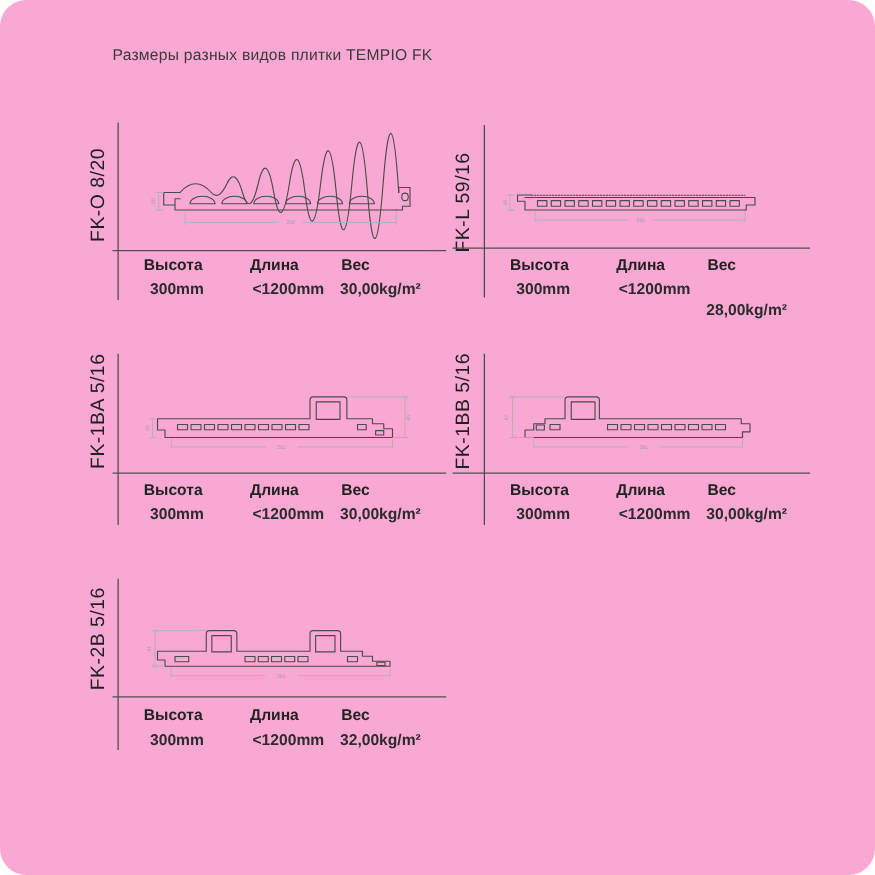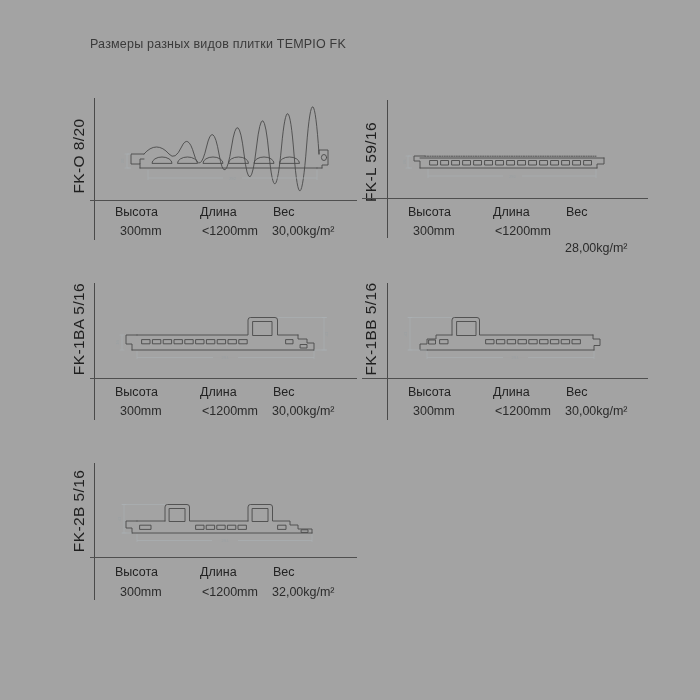--- a/index.html
+++ b/index.html
@@ -1,24 +1,24 @@
 <!DOCTYPE html>
 <html><head>
 <meta charset="utf-8">
 <style>
   html,body{margin:0;padding:0;background:#ffffff;}
-  #canvas{position:relative;width:700px;height:700px;background:#a3a3a3;overflow:hidden;
-          font-family:"Liberation Sans","DejaVu Sans",sans-serif;color:#2b2b2b;}
+  #canvas{position:relative;width:700px;height:700px;background:#f9a8d4;overflow:hidden;
+          font-family:"Liberation Sans","DejaVu Sans",sans-serif;color:#2b2b2b;border-radius:21px;}
   .title{position:absolute;font-size:12.5px;letter-spacing:.2px;color:#3a3a3a;white-space:nowrap;}
   .section{position:absolute;}
   .vline{position:absolute;width:1px;background:#4a4a4a;}
   .hline{position:absolute;height:1px;background:#4f4f4f;}
   .vlabel{position:absolute;transform:translate(-50%,-50%) rotate(-90deg);white-space:nowrap;
           font-size:15.5px;letter-spacing:.4px;color:#1f1f1f;}
-  .thead span,.tvals span{position:absolute;white-space:nowrap;font-size:12.5px;}
+  .thead span,.tvals span{position:absolute;white-space:nowrap;font-size:12.5px;font-weight:bold;}
   .thead span{color:#222;}
   .tvals span{color:#2b2b2b;}
   svg{position:absolute;overflow:visible;}
   svg .p{stroke:#4a4a4a;stroke-width:.9;fill:none;stroke-linejoin:round;stroke-linecap:round;}
   svg .d{stroke:#aab0b3;stroke-width:.7;fill:none;}
   svg text{font-family:"Liberation Sans","DejaVu Sans",sans-serif;font-size:4.2px;fill:#9aa0a3;}
 </style>
 </head>
 <body>
 

